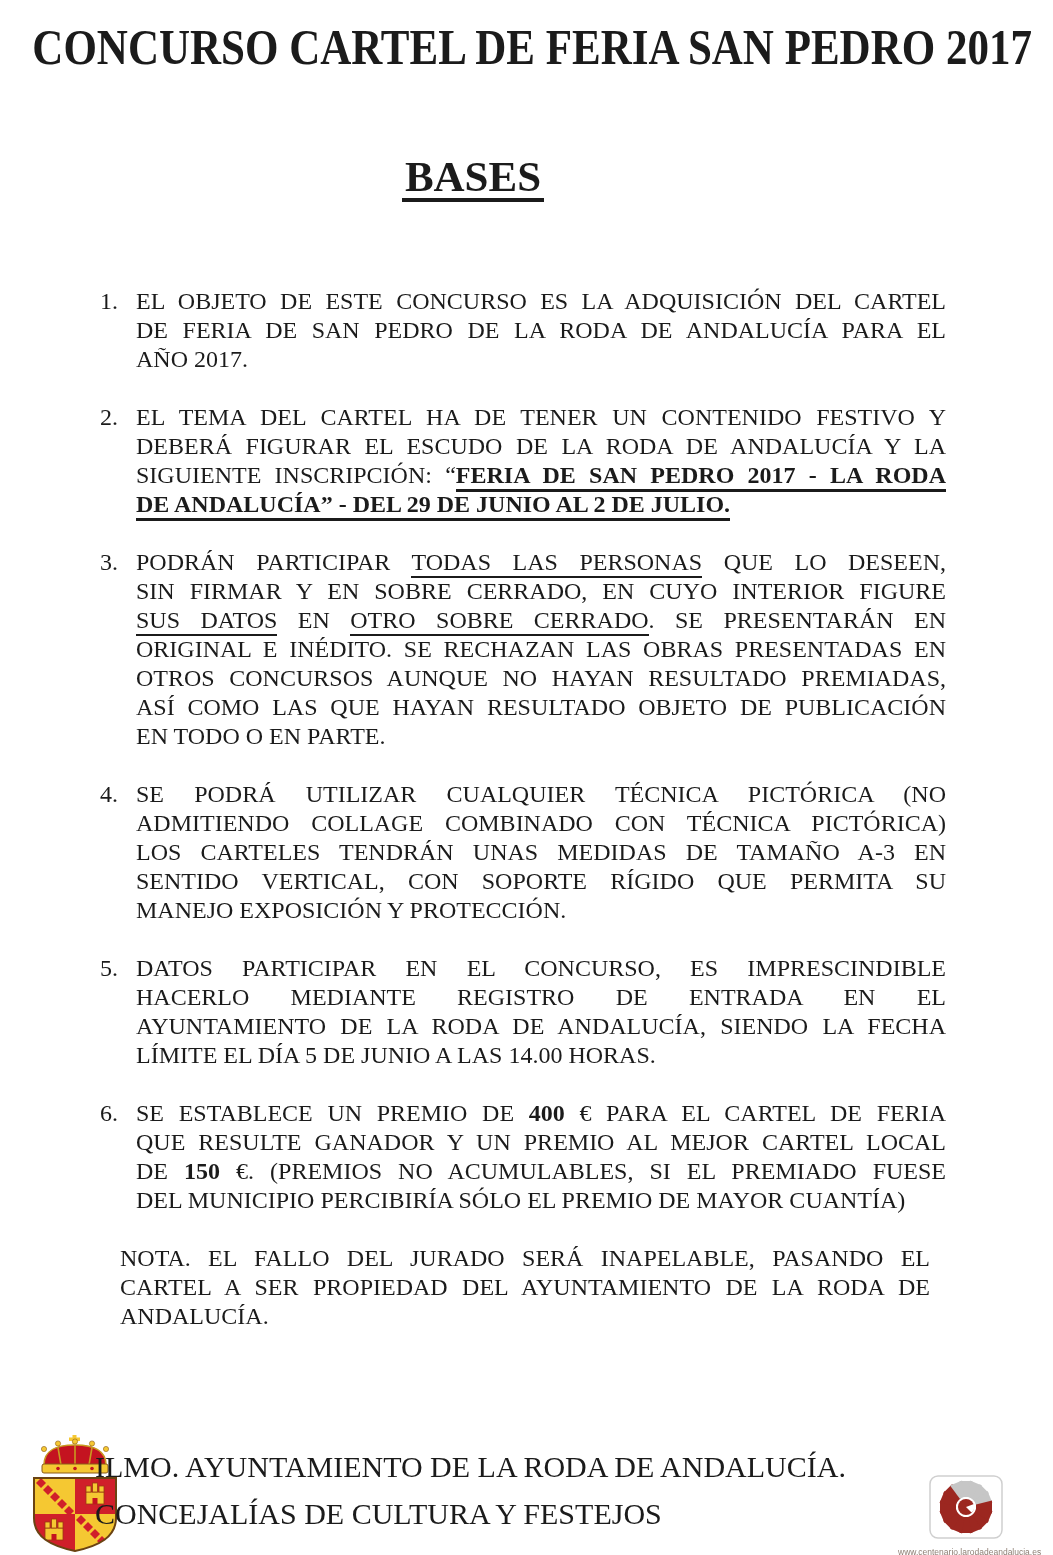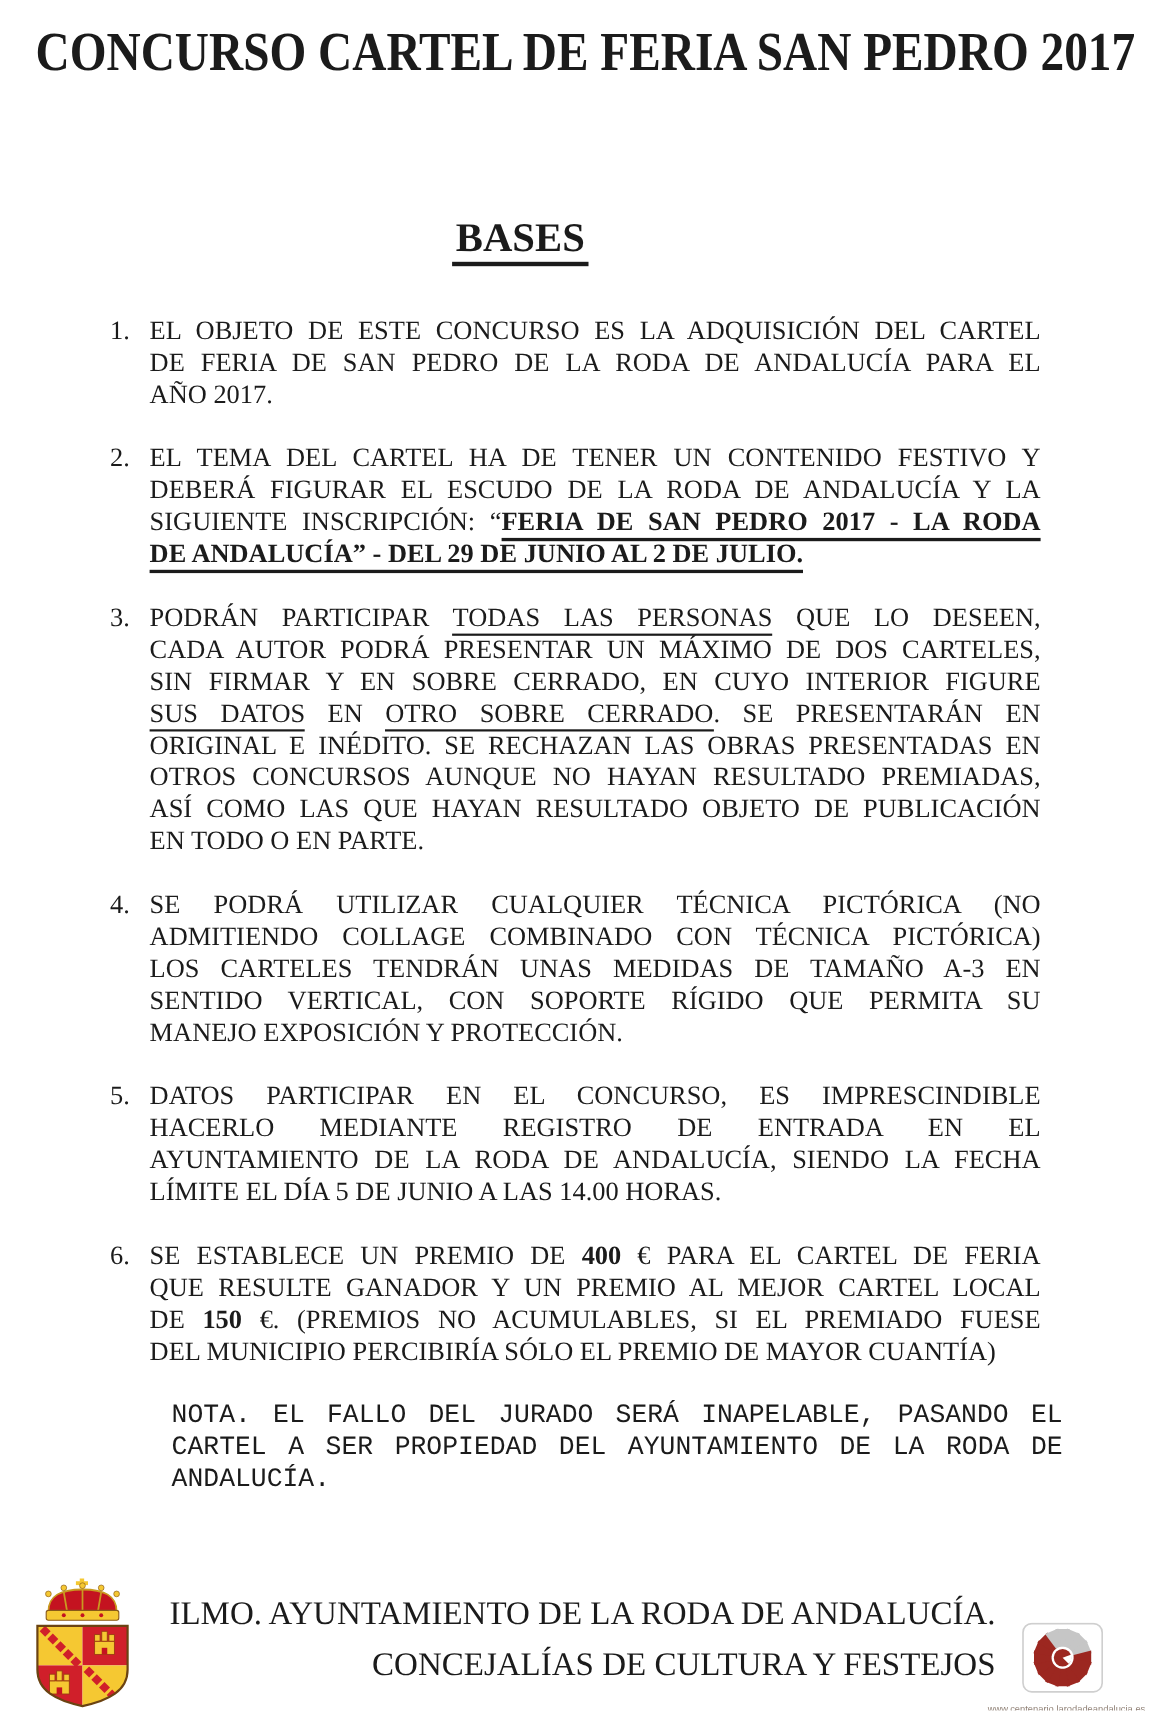--- a/index.html
+++ b/index.html
@@ -15,46 +15,46 @@
   
   .title-row{position:absolute;top:20px;left:0;width:100%;display:flex;justify-content:center;}
   .doc-title{
     font-weight:bold;font-size:50px;line-height:54px;white-space:nowrap;
     transform:scaleX(0.86);transform-origin:center;
   }
 
   
   .bases-row{position:absolute;top:157px;left:0;width:946px;text-align:center;}
   .bases-heading{
-    font-weight:bold;font-size:37px;line-height:40px;
+    font-weight:bold;font-size:43px;line-height:40px;
     border-bottom:4px solid var(--text,#1b1b1b);
-    padding:0 3px 1px 3px;display:inline-block;margin-top:40px;
+    padding:0 3px 1px 3px;display:inline-block;
   }
 
   
   .list{position:absolute;top:287px;left:100px;width:846px;}
   .item{display:flex;margin-bottom:29px;}
   .num{flex:none;width:36px;font-size:24px;line-height:29px;}
   .text{flex:none;width:810px;}
   .line{
     font-size:24px;line-height:29px;
     text-align:justify;text-align-last:justify;
   }
   .line.last{text-align:justify;text-align-last:left;}
   .line span.b{font-weight:bold;}
   .line span.u{border-bottom:2px solid var(--text,#1b1b1b);padding-bottom:1px;}
   .line span.b.u{border-bottom-width:3px;}
 
-  .note{margin-left:56px;width:810px;font-family:Liberation Mono, monospace;}
+  .note{margin-left:20px;width:810px;}
 
   
   .coa{position:absolute;left:28px;top:1434px;width:94px;height:121px;}
   .footer-center{
     position:absolute;left:95px;top:1443px;width:810px;
-    text-align:right;font-size:30px;line-height:47px;
+    text-align:left;font-size:30px;line-height:47px;
   }
   .centenary{
     position:absolute;left:898px;top:1440px;width:136px;
     text-align:center;
     margin-top:35px;
   }
   .centenary .urls{
     font-family:"Liberation Sans","DejaVu Sans",sans-serif;
     font-size:8.5px;line-height:11px;color:var(--url-text,#8d7e73);
     margin-top:4px;
@@ -90,21 +90,20 @@
           <div class="line"><span>EL TEMA DEL CARTEL HA DE TENER UN CONTENIDO FESTIVO Y</span></div>
           <div class="line"><span>DEBERÁ FIGURAR EL ESCUDO DE LA RODA DE ANDALUCÍA Y LA</span></div>
           <div class="line"><span>SIGUIENTE INSCRIPCIÓN: “</span><span class="b u">FERIA DE SAN PEDRO 2017 - LA RODA</span></div>
           <div class="line last"><span class="b u">DE ANDALUCÍA” - DEL 29 DE JUNIO AL 2 DE JULIO.</span></div>
         </div>
       </div>
       <div class="item">
         <div class="num">3.</div>
         <div class="text">
           <div class="line"><span>PODRÁN PARTICIPAR </span><span class="u">TODAS LAS PERSONAS</span><span> QUE LO DESEEN,</span></div>
-          <div class="line"><span>CADA AUTOR PODRÁ PRESENTAR UN MÁXIMO DE DOS CARTELES,</span></div>
           <div class="line"><span>SIN FIRMAR Y EN SOBRE CERRADO, EN CUYO INTERIOR FIGURE</span></div>
           <div class="line"><span class="u">SUS DATOS</span><span> EN </span><span class="u">OTRO SOBRE CERRADO</span><span>. SE PRESENTARÁN EN</span></div>
           <div class="line"><span>ORIGINAL E INÉDITO. SE RECHAZAN LAS OBRAS PRESENTADAS EN</span></div>
           <div class="line"><span>OTROS CONCURSOS AUNQUE NO HAYAN RESULTADO PREMIADAS,</span></div>
           <div class="line"><span>ASÍ COMO LAS QUE HAYAN RESULTADO OBJETO DE PUBLICACIÓN</span></div>
           <div class="line last"><span>EN TODO O EN PARTE.</span></div>
         </div>
       </div>
       <div class="item">
         <div class="num">4.</div>

